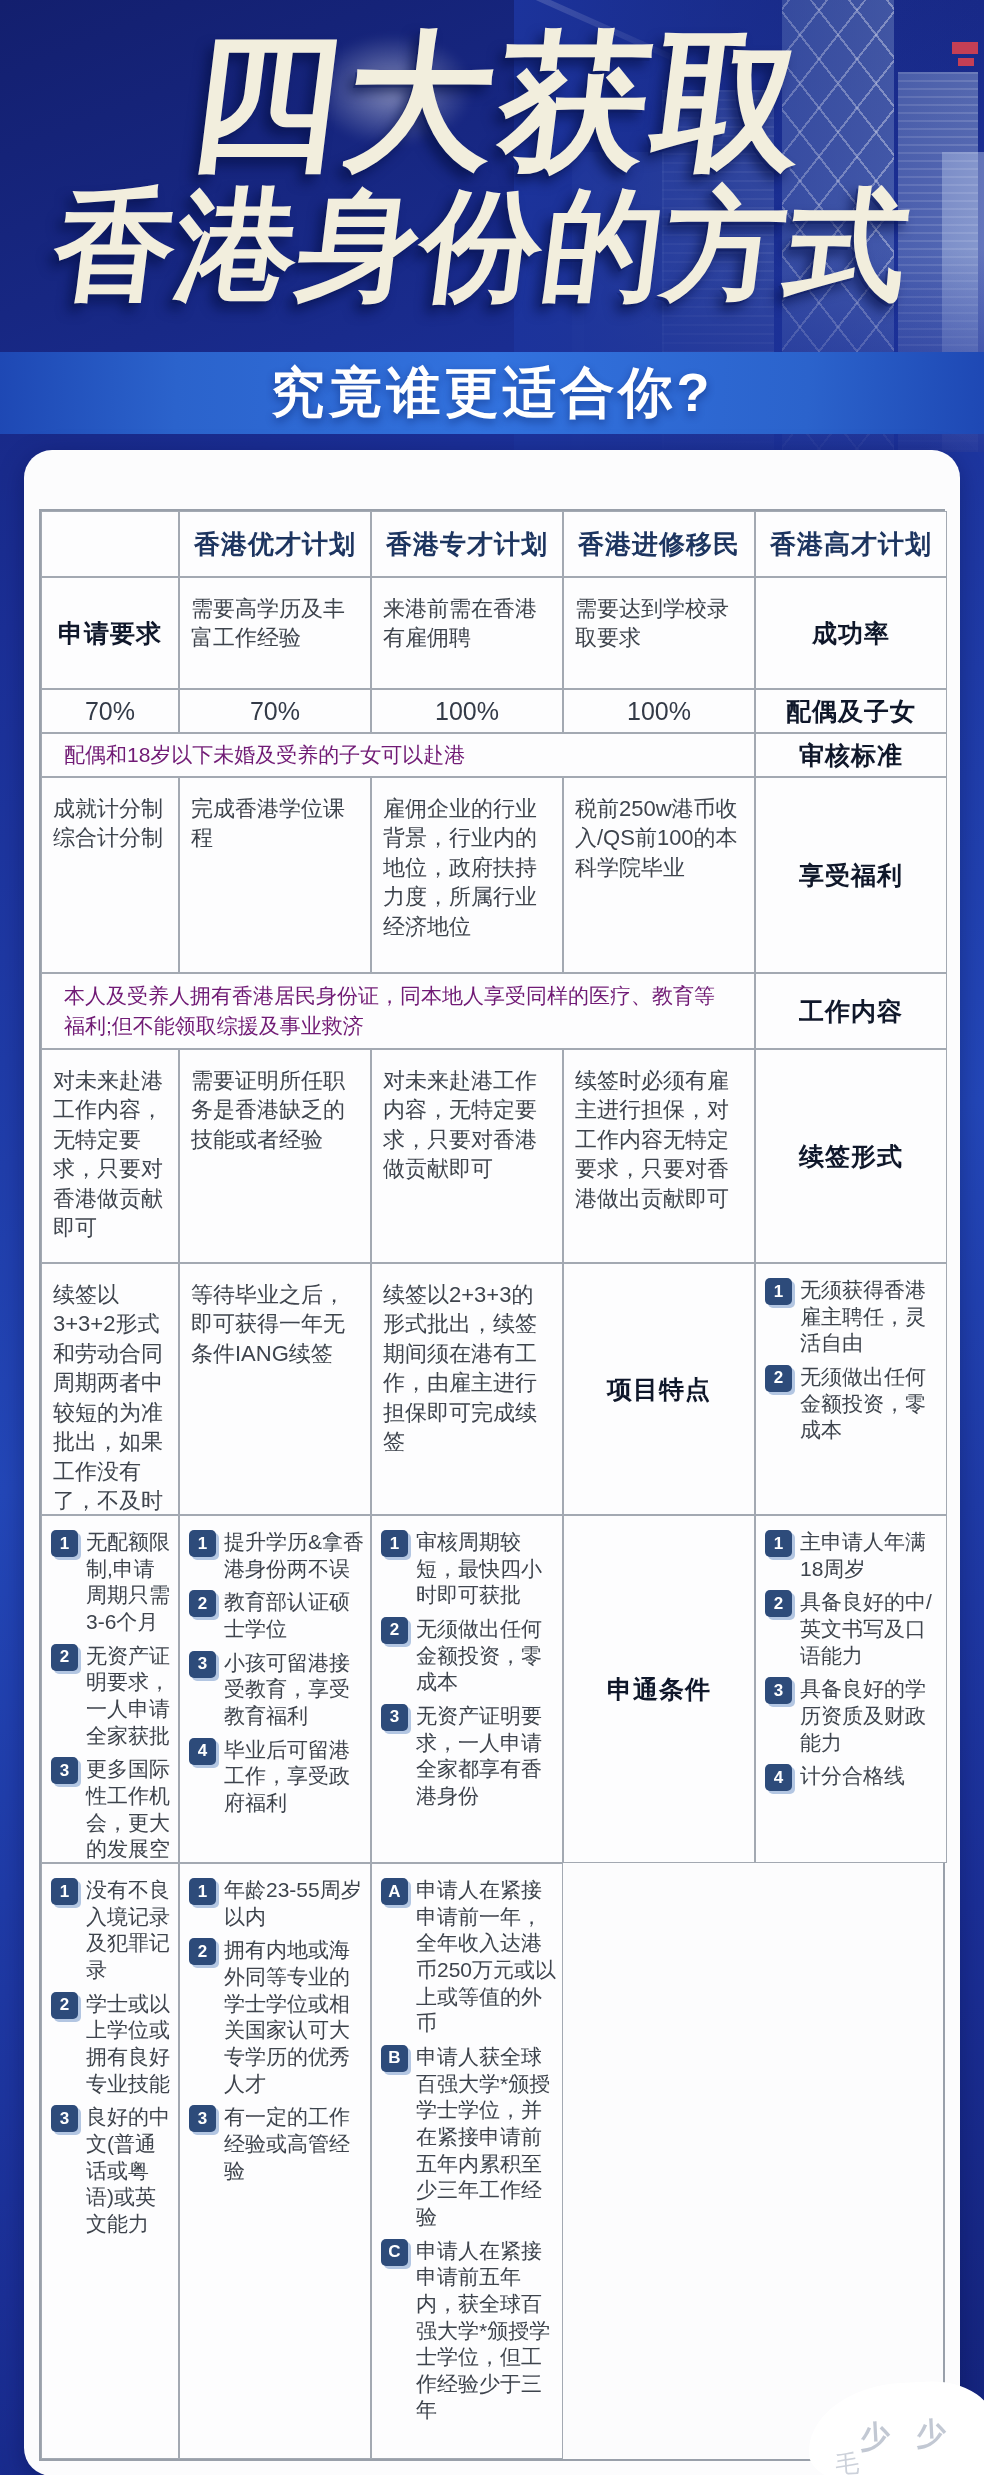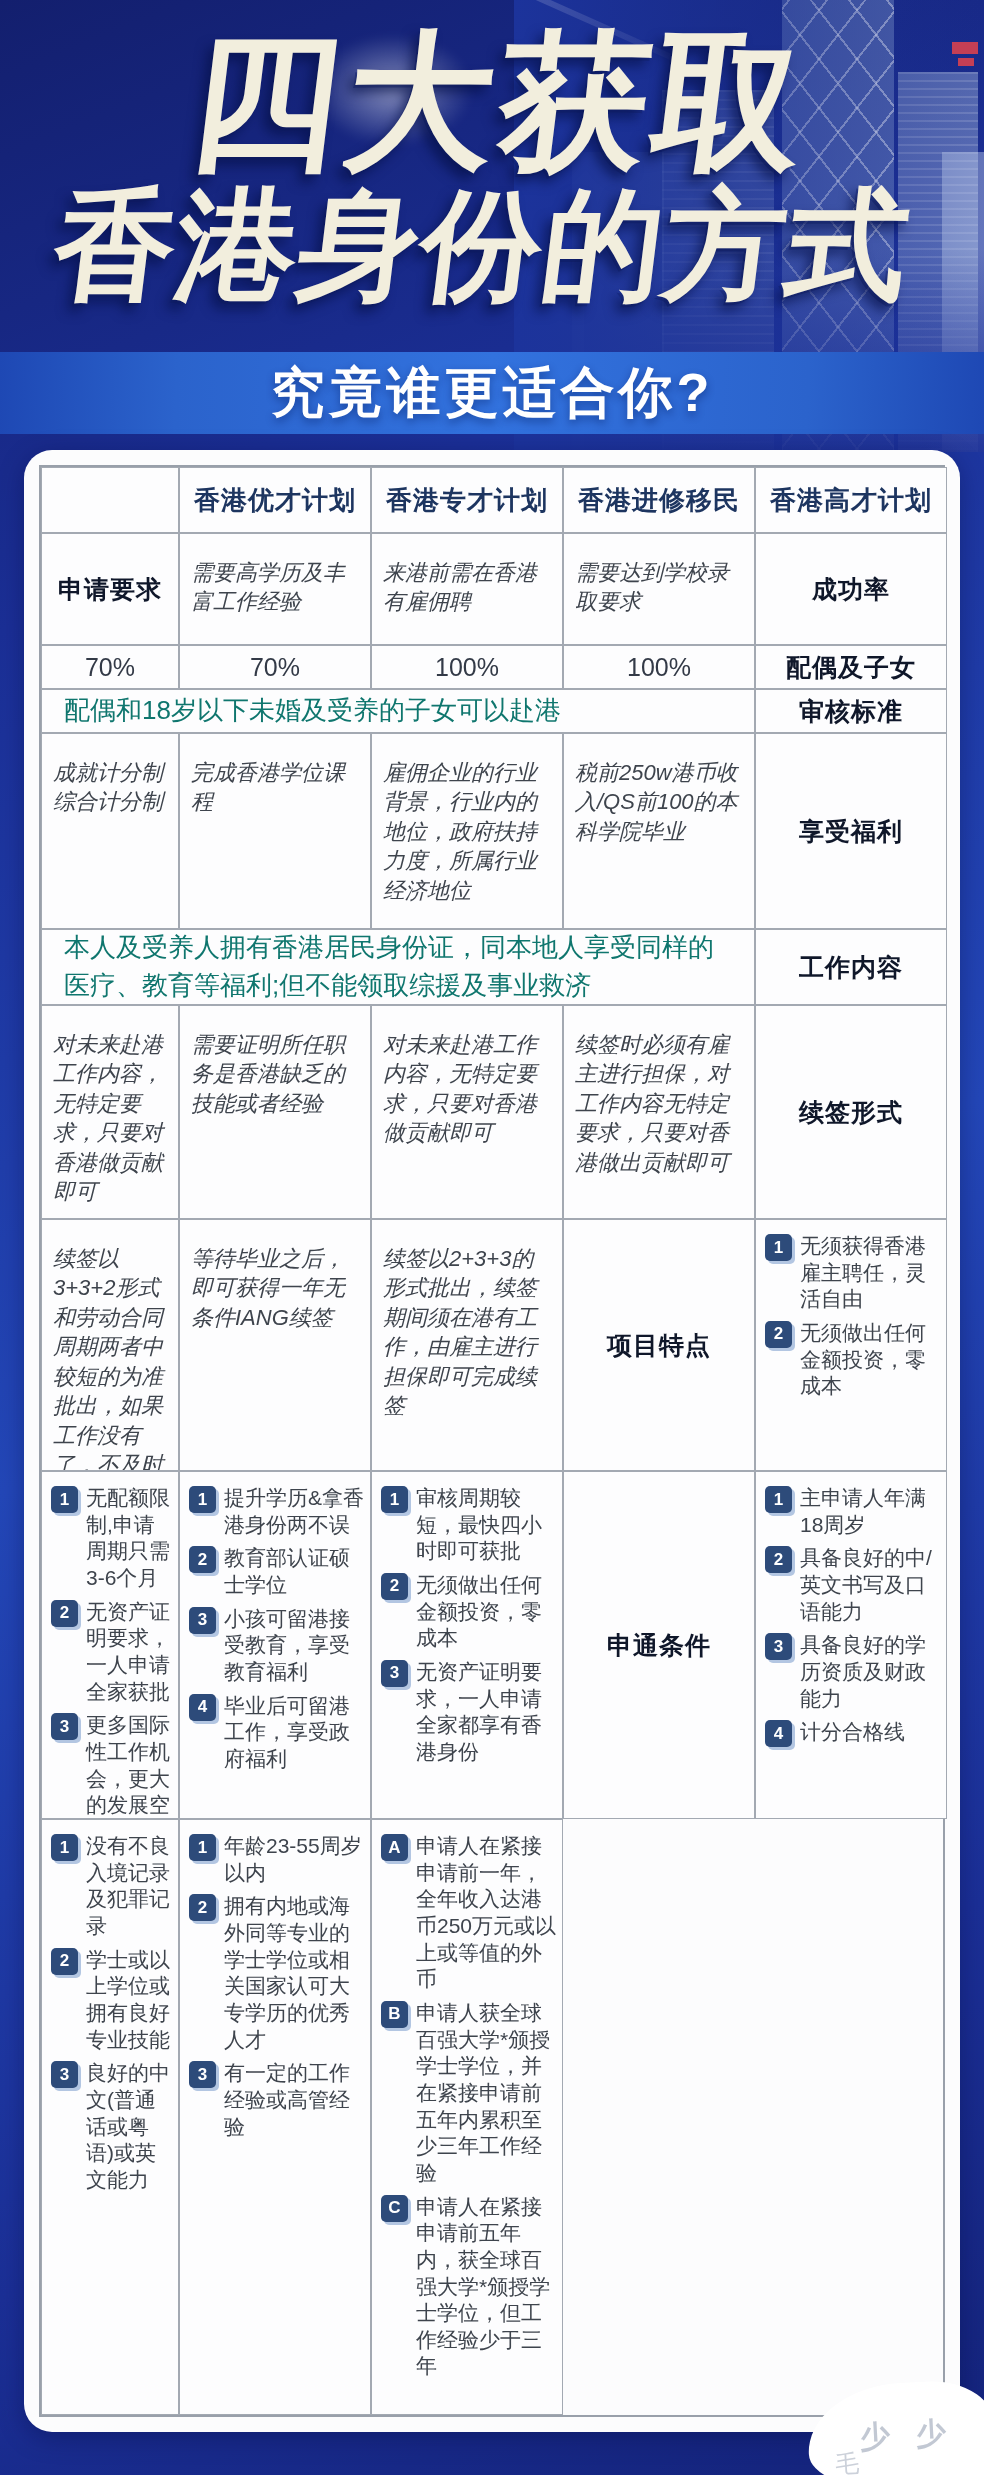--- a/index.html
+++ b/index.html
@@ -45,32 +45,32 @@
       background:linear-gradient(92deg,#1e48b4 0%,#2b63cc 18%,#3272de 50%,#2b63cc 82%,#1e48b4 100%);
       display:flex;align-items:center;justify-content:center;}
   .subtitle-text{font-size:54px;font-weight:bold;color:#ffffff;letter-spacing:4px;
       text-shadow:0 4px 8px rgba(0,25,90,.45);}
   
   .card{position:absolute;top:450px;left:24px;width:936px;background:#fcfcfd;border-radius:28px;
       padding:15px;box-sizing:border-box;box-shadow:0 6px 24px rgba(0,10,60,.35);}
   .grid{display:grid;width:906px;box-sizing:border-box;
       grid-template-columns:138px 192px 192px 192px 192px;
       grid-template-rows:66px 112px 44px 44px 196px 76px 214px 252px 348px 596px;
-      border:2px solid #99a0aa;}
+      border:2px solid #99a0aa;margin-top:44px;}
   .tcell{border:1px solid #a3a9b2;box-sizing:border-box;overflow:hidden;background:#fdfdfe;}
   .head{display:flex;align-items:center;justify-content:center;
       font-weight:bold;font-size:26px;color:#1d3560;letter-spacing:1px;}
   .corner{background:#fdfdfe;}
   .rlabel{display:flex;align-items:center;justify-content:center;text-align:center;
       font-weight:bold;font-size:25px;color:#0f172a;letter-spacing:1px;padding:0 4px;}
-  .text-cell{padding:24px 8px 0 11px;font-size:22px;line-height:1.34;color:#3e444d;white-space:pre-wrap;font-style:italic;}
+  .text-cell{padding:16px 8px 0 11px;font-size:22px;line-height:1.34;color:#3e444d;white-space:pre-wrap;}
   .center-cell{display:flex;align-items:center;justify-content:center;
       font-size:25px;color:#333a47;padding:0;}
   .span-cell{grid-column:span 4;display:flex;align-items:center;
-      padding:0 22px;font-size:26px;line-height:1.45;color:#0f766e;}
+      padding:0 22px;font-size:21px;line-height:1.45;color:#701a75;}
   .list-cell{padding:13px 5px 0 9px;}
   .litem{display:flex;align-items:flex-start;gap:8px;margin-bottom:7px;}
   .badge{flex:0 0 auto;min-width:27px;height:27px;padding:0 3px;margin-top:1px;box-sizing:border-box;
       background:#2d4b7a;color:#ffffff;border-radius:5px;display:flex;align-items:center;justify-content:center;
       font-size:17px;font-weight:bold;box-shadow:3px 3px 0 #b3c6e2;}
   .ltext{font-size:21px;line-height:1.27;color:#3e444d;white-space:pre-wrap;}
   
   .watermark{position:absolute;right:-14px;bottom:-12px;width:190px;height:104px;background:#ffffff;
       border-radius:55% 38% 8% 46% / 70% 55% 12% 40%;transform:rotate(-3deg);
       display:flex;align-items:center;justify-content:center;gap:26px;}

